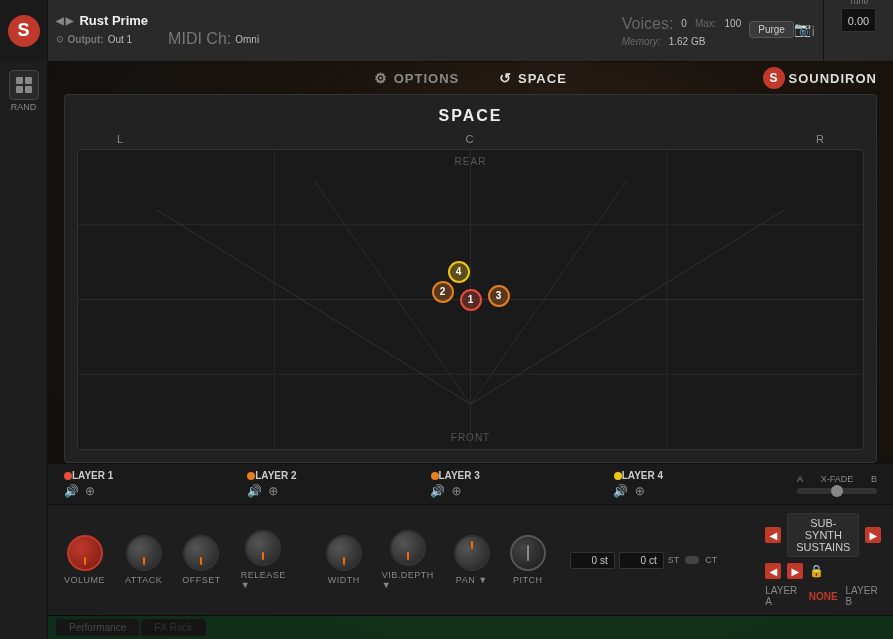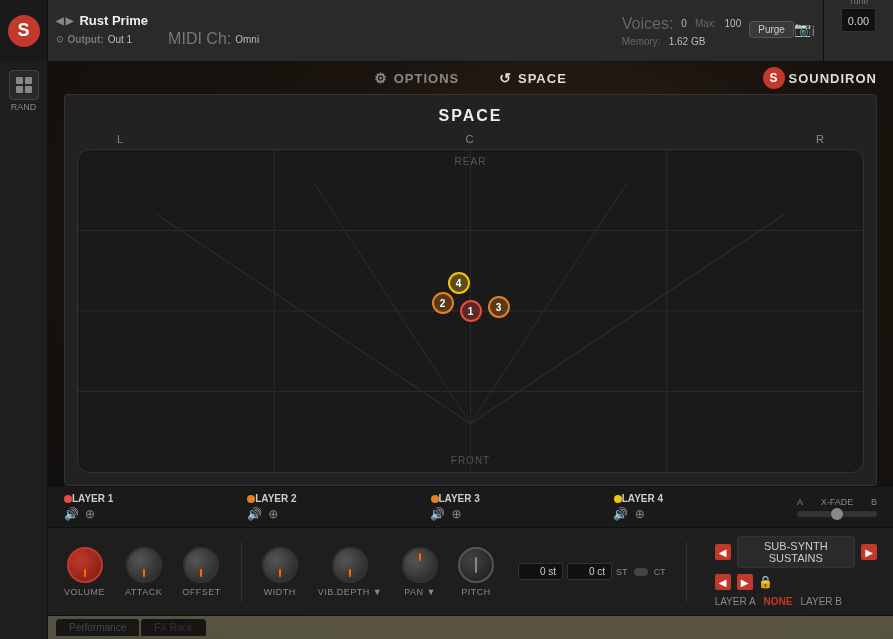--- a/index.html
+++ b/index.html
@@ -257,21 +257,21 @@
       justify-content: space-between;
       padding: 0 40px;
       font-size: 11px;
       color: #888;
       margin-bottom: 4px;
     }
     .space-grid {
       flex: 1;
       background: #1a1a1a;
       border: 1px solid #333;
-      border-radius: 12px;
+      border-radius: 4px;
       position: relative;
       overflow: hidden;
     }
     .space-grid-label-rear {
       position: absolute;
       top: 6px;
       left: 50%;
       transform: translateX(-50%);
       font-size: 10px;
       color: #555;
@@ -518,21 +518,21 @@
       width: 14px;
       height: 8px;
       background: #444;
       border-radius: 4px;
       cursor: pointer;
     }
 
     
     .footer {
       height: 24px;
-      background: #fef9c3;
+      background: #15803d;
       border-top: 1px solid #111;
       display: flex;
       align-items: center;
       padding: 0 8px;
       gap: 2px;
     }
     .footer-tab {
       padding: 2px 12px;
       font-size: 10px;
       color: #888;
@@ -580,21 +580,21 @@
     </div>
   </div>
   <div style="display:flex;flex-direction:column;gap:3px;padding:4px 8px;">
     <div style="display:flex;align-items:center;gap:8px;">
       <span style="font-size:16px;color:#666;">Voices:</span>
       <span style="font-size:10px;color:#bbb;">0</span>
       <span style="font-size:10px;color:#666;">Max:</span>
       <span style="font-size:10px;color:#bbb;">100</span>
     </div>
     <div style="display:flex;align-items:center;gap:8px;">
-      <span style="font-size:10px;color:#666;">Memory:</span>
+      <span style="font-size:10px;color:#666;font-style:italic;">Memory:</span>
       <span style="font-size:10px;color:#bbb;">1.62 GB</span>
     </div>
   </div>
   <div style="display:flex;align-items:flex-start;gap:0;padding-right:8px;">
     <button class="purge-btn">Purge</button>
     <span class="camera-icon">📷</span>
     <span class="info-icon">ℹ</span>
   </div>
   <div style="border-left:1px solid #111;display:flex;flex-direction:column;align-items:center;padding:4px 8px;gap:2px;min-width:70px;">
     <div class="clock-icon">⏱</div>
@@ -769,20 +769,26 @@
         <span class="control-label">ATTACK</span>
       </div>
 
       <div class="control-group">
         <div class="knob">
           <div class="knob-indicator"></div>
         </div>
         <span class="control-label">OFFSET</span>
       </div>
 
+      <div class="control-group">
+        <div class="knob">
+          <div class="knob-indicator"></div>
+        </div>
+        <span class="control-label">RELEASE ▼</span>
+      </div>
 
       <div class="control-divider"></div>
 
       <div class="control-group">
         <div class="knob">
           <div class="knob-indicator"></div>
         </div>
         <span class="control-label">WIDTH</span>
       </div>
 

